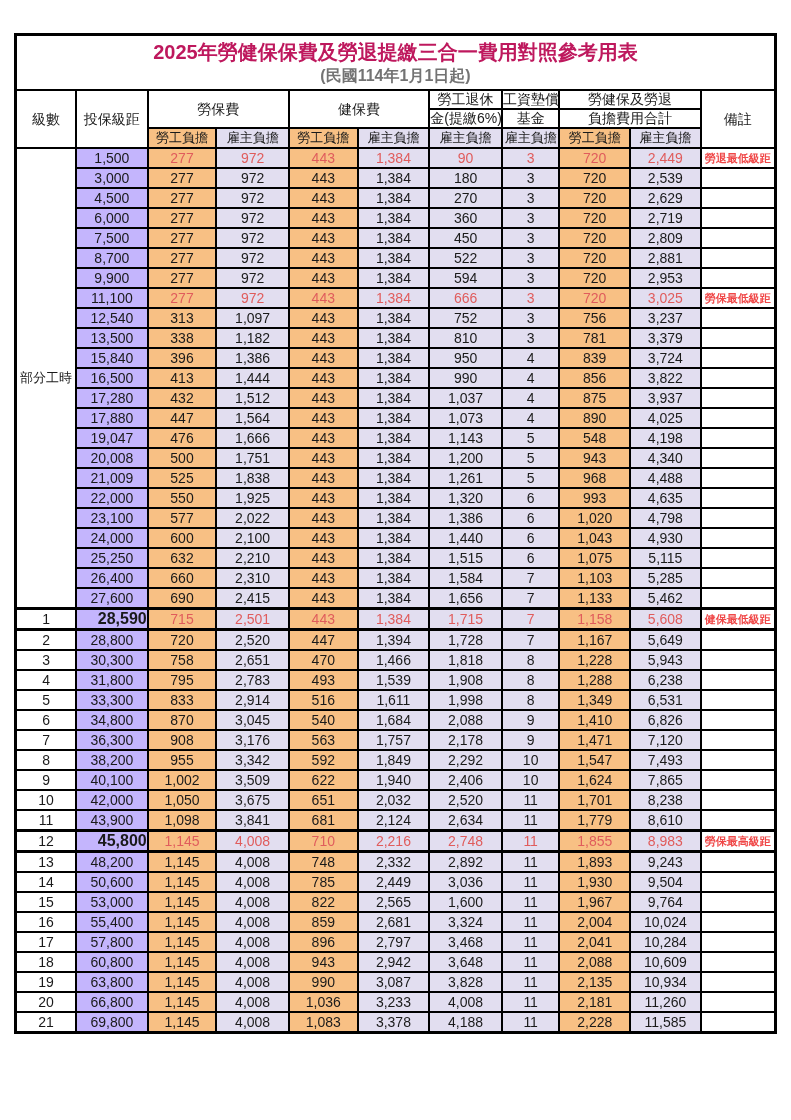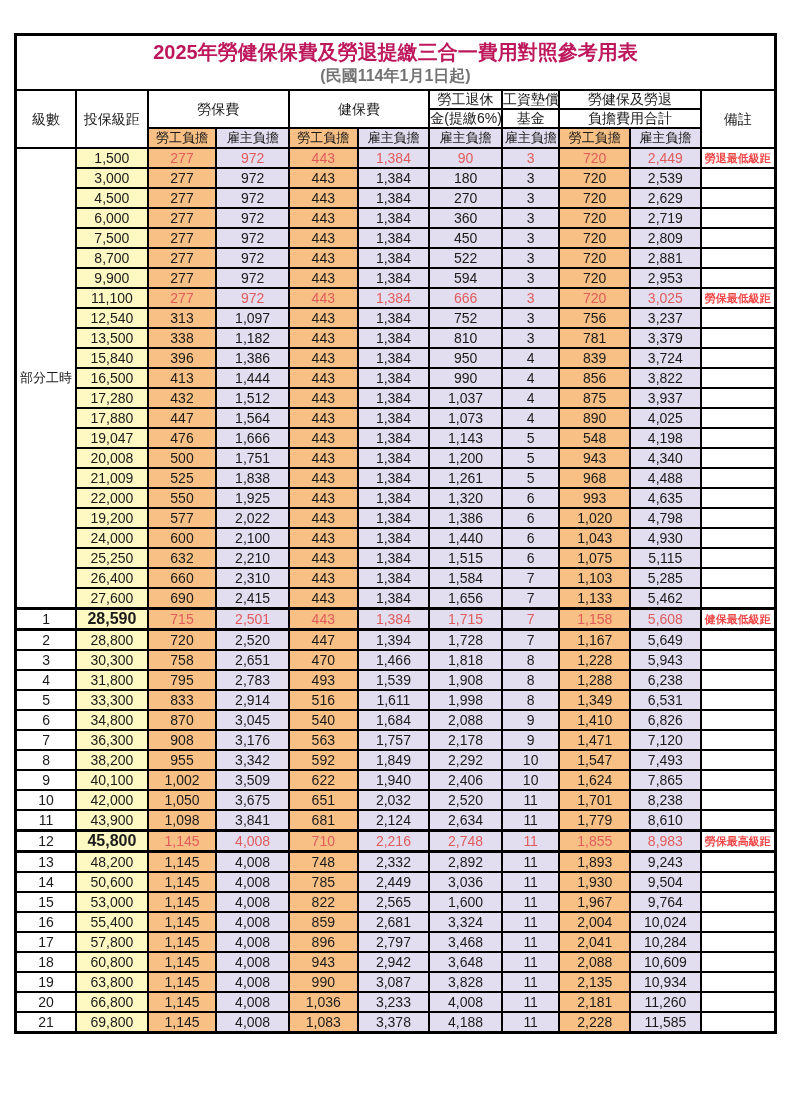--- a/index.html
+++ b/index.html
@@ -11,25 +11,25 @@
   .title-line{font-size:20px;font-weight:bold;line-height:26px;color:#be185d;}
   .subtitle-line{font-size:16px;font-weight:bold;line-height:22px;color:#737373;}
   thead th{font-size:14px;}
   tr.h1 th,tr.h2 th{height:17px;line-height:17px;}
   tr.h3 th{height:18px;line-height:18px;font-size:13px;}
   tbody td{height:18px;font-size:14px;}
   .c-emp{background:#f8c084;}
   .c-er{background:#e2def0;}
   .level-cell{font-size:14px;background:#fff;margin-top:44px;}
   .merged{font-size:13px;letter-spacing:0px;}
-  .bracket-cell{font-size:14px;background:#fef9c3;}
+  .bracket-cell{font-size:14px;background:#c4b5fd;}
   .note-cell{font-size:11px;color:#f04848;font-weight:bold;background:#fff;padding:0 1px;}
   tr.red-row td.val{color:#e05c5c;}
   tr.hl-row td{border-top-width:3px;border-bottom-width:3px;}
-  tr.hl-row .bracket-cell{font-weight:bold;font-size:16px;}
+  tr.hl-row .bracket-cell{font-weight:bold;font-size:16px;text-align:right;}
 </style>
 </head>
 <body>
 
 <div class="sheet">
   <table>
     <colgroup>
       <col style="width:60px">
         <col style="width:71px">
         <col style="width:68px">
@@ -287,21 +287,21 @@
           <td class="c-er val">1,925</td>
           <td class="c-emp val">443</td>
           <td class="c-er val">1,384</td>
           <td class="c-er val">1,320</td>
           <td class="c-er val">6</td>
           <td class="c-emp val">993</td>
           <td class="c-er val">4,635</td>
           <td class="note-cell"></td>
         </tr>
         <tr>
-          <td class="bracket-cell">19,200</td>
+          <td class="bracket-cell">23,100</td>
           <td class="c-emp val">577</td>
           <td class="c-er val">2,022</td>
           <td class="c-emp val">443</td>
           <td class="c-er val">1,384</td>
           <td class="c-er val">1,386</td>
           <td class="c-er val">6</td>
           <td class="c-emp val">1,020</td>
           <td class="c-er val">4,798</td>
           <td class="note-cell"></td>
         </tr>

